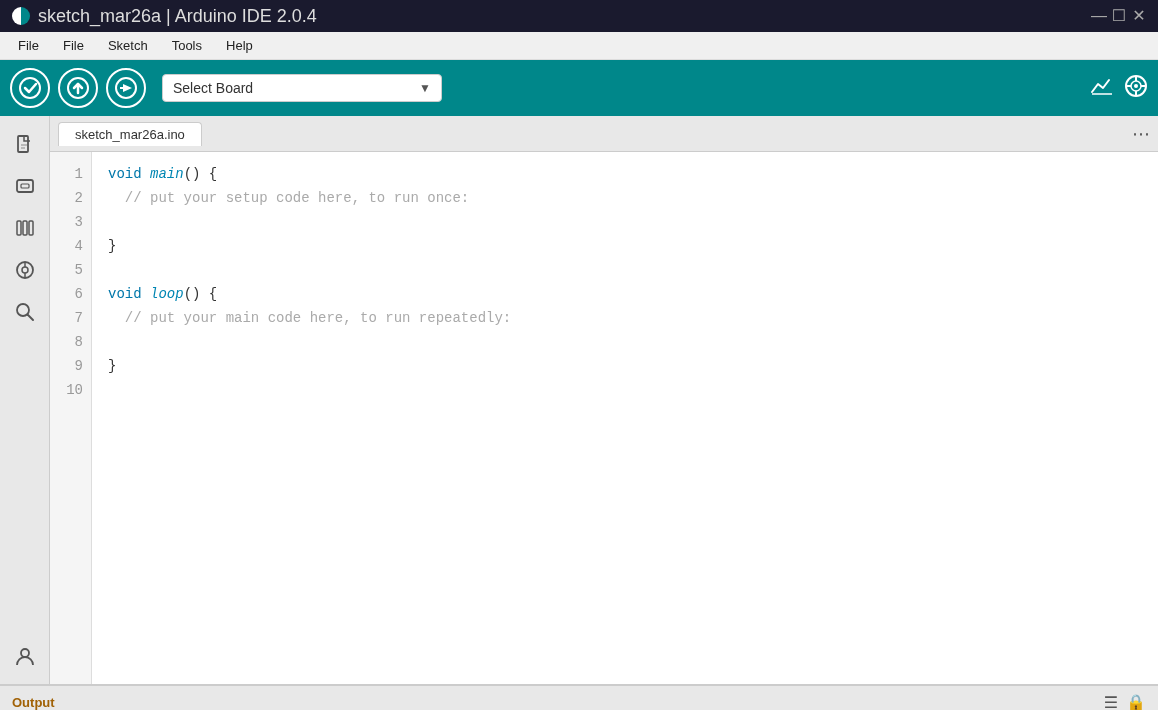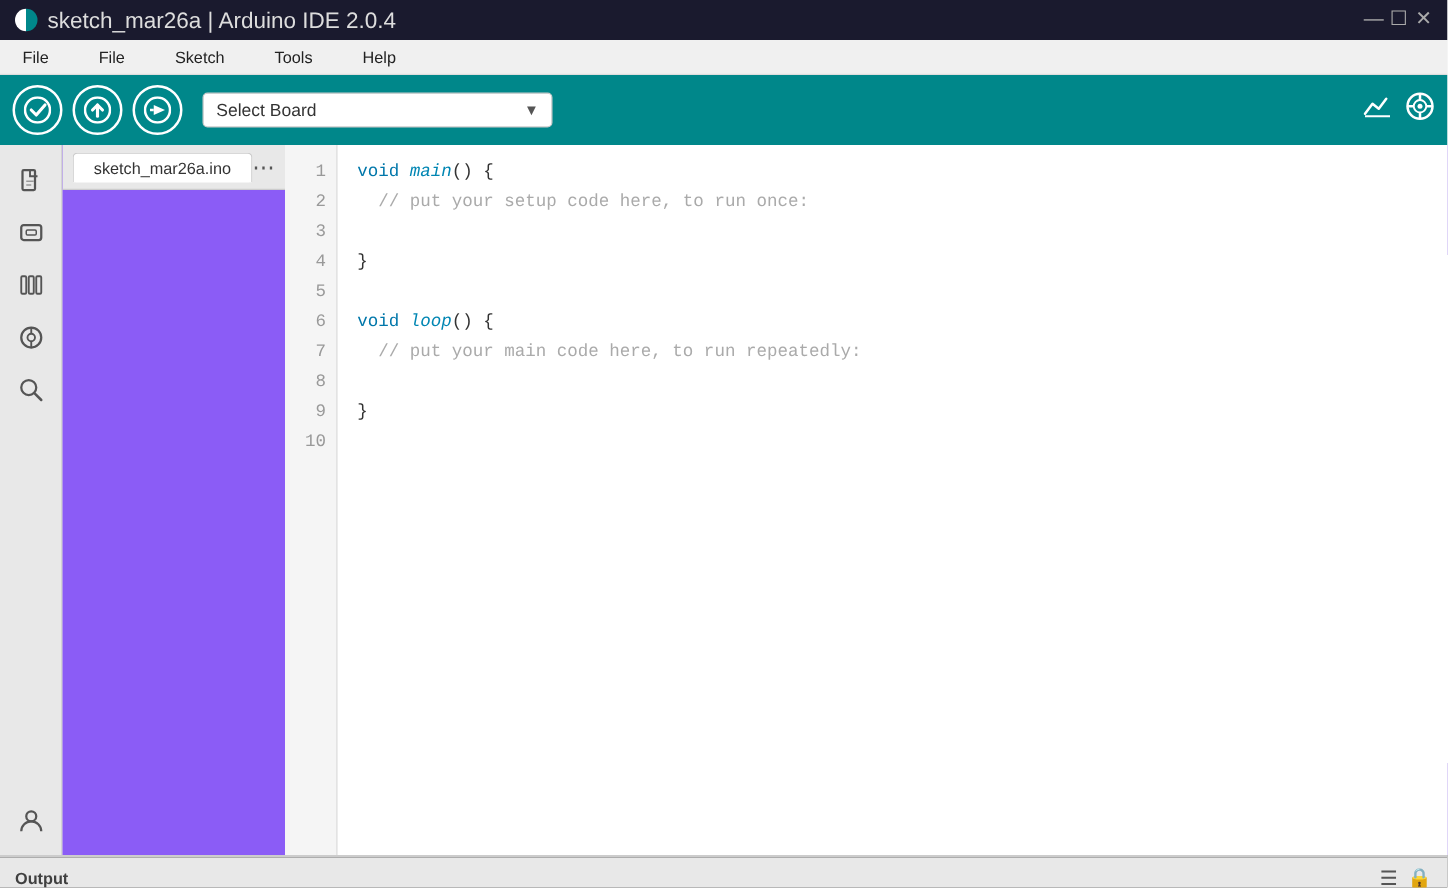--- a/index.html
+++ b/index.html
@@ -30,21 +30,21 @@
       color: #aaa; font-size: 16px; cursor: pointer; line-height: 1;
     }
 
     
     .menu-bar {
       background: #f0f0f0;
       height: 28px;
       display: flex;
       align-items: center;
       padding: 0 8px;
-      gap: 20px;
+      gap: 4px;
       border-bottom: 1px solid #ddd;
     }
     .menu-item {
       padding: 2px 10px;
       font-size: 13px;
       color: #222;
       cursor: pointer;
       border-radius: 3px;
     }
 
@@ -132,22 +132,22 @@
       flex-direction: column;
       align-items: center;
       gap: 6px;
       padding-bottom: 10px;
     }
 
     
     .editor-area {
       flex: 1;
       display: flex;
-      flex-direction: row;
-      background: #8b5cf6;
+      flex-direction: column;
+      background: #f9a8d4;
       overflow: hidden;
     }
 
     
     .file-tab-bar {
       background: #e8e8e8;
       border-bottom: 1px solid #ccc;
       display: flex;
       align-items: center;
       padding: 0 8px;
@@ -215,21 +215,21 @@
       height: 34px;
       display: flex;
       align-items: center;
       padding: 0 12px;
       border-bottom: 1px solid #ccc;
       gap: 8px;
     }
     .output-title {
       font-size: 13px;
       font-weight: 600;
-      color: #404040;
+      color: #a16207;
     }
     .output-icons {
       margin-left: auto;
       display: flex;
       gap: 8px;
       align-items: center;
     }
     .output-icon {
       color: #555;
       font-size: 16px;

